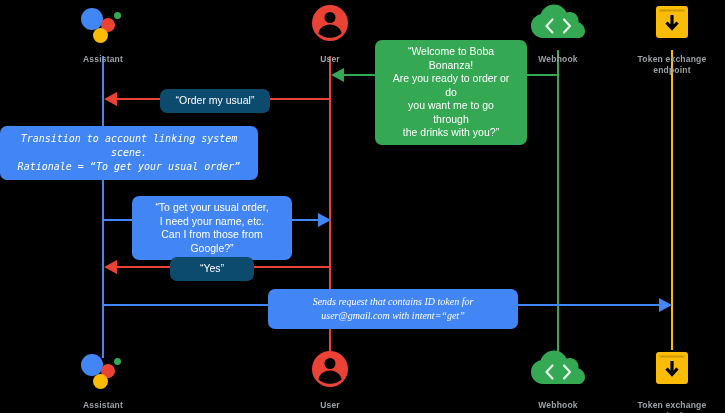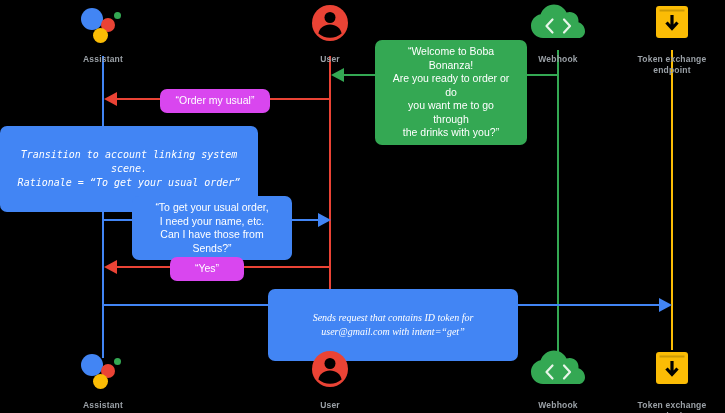--- a/index.html
+++ b/index.html
@@ -73,23 +73,23 @@
   .bubble.speech {
     font-size: 10.5px;
     line-height: 13.5px;
     padding: 5px 14px;
   }
   .bubble.mono {
     font-family: "DejaVu Sans Mono", "Liberation Mono", monospace;
     font-style: italic;
     font-size: 10px;
     line-height: 14px;
-    padding: 22px 10px;
-  }
-  .red    { background: #d946ef; }
+    padding: 6px 10px;
+  }
+  .red    { background: #0c4a6e; }
   .blue   { background: #4285F4; }
   .green  { background: #34A853; }
 </style>
 </head>
 <body>
 
 <div id="canvas">
 
   <div class="lifeline" style="left:102px; top:56px; height:302px; background:#4285F4;"></div>
   <div class="lifeline" style="left:329px; top:56px; height:302px; background:#EA4335;"></div>
@@ -151,25 +151,25 @@
   <div class="arrow-head left" style="left:104px; top:92px; border-right-color:#EA4335;"></div>
   <div class="bubble speech red" style="left:160px; top:89px; width:110px;">“Order my usual”</div>
 
   <div class="bubble mono blue" style="left:0px; top:126px; width:258px;">Transition to account linking system scene.
 Rationale = “To get your usual order”</div>
 
   <div class="arrow-line" style="left:103px; top:219px; width:218px; background:#4285F4;"></div>
   <div class="arrow-head right" style="left:318px; top:213px; border-left-color:#4285F4;"></div>
   <div class="bubble speech blue" style="left:132px; top:196px; width:160px;">“To get your usual order,
 I need your name, etc.
-Can I have those from Sends?”</div>
+Can I from those from Google?”</div>
 
   <div class="arrow-line" style="left:110px; top:266px; width:220px; background:#EA4335;"></div>
   <div class="arrow-head left" style="left:104px; top:260px; border-right-color:#EA4335;"></div>
-  <div class="bubble speech red" style="left:170px; top:257px; width:74px;">“Yes”</div>
+  <div class="bubble speech red" style="left:170px; top:257px; width:84px;">“Yes”</div>
 
   <div class="arrow-line" style="left:103px; top:304px; width:565px; background:#4285F4;"></div>
   <div class="arrow-head right" style="left:659px; top:298px; border-left-color:#4285F4;"></div>
   <div class="bubble mono blue" style="left:268px; top:289px; width:250px;font-family:Liberation Serif, serif;">Sends request that contains ID token for
 user@gmail.com with intent=“get”</div>
 
   <div class="actor" style="left:43px; top:348px;">
     <div class="icon-wrap">
       <div class="ga-dot ga-blue"></div>
       <div class="ga-dot ga-red"></div>

